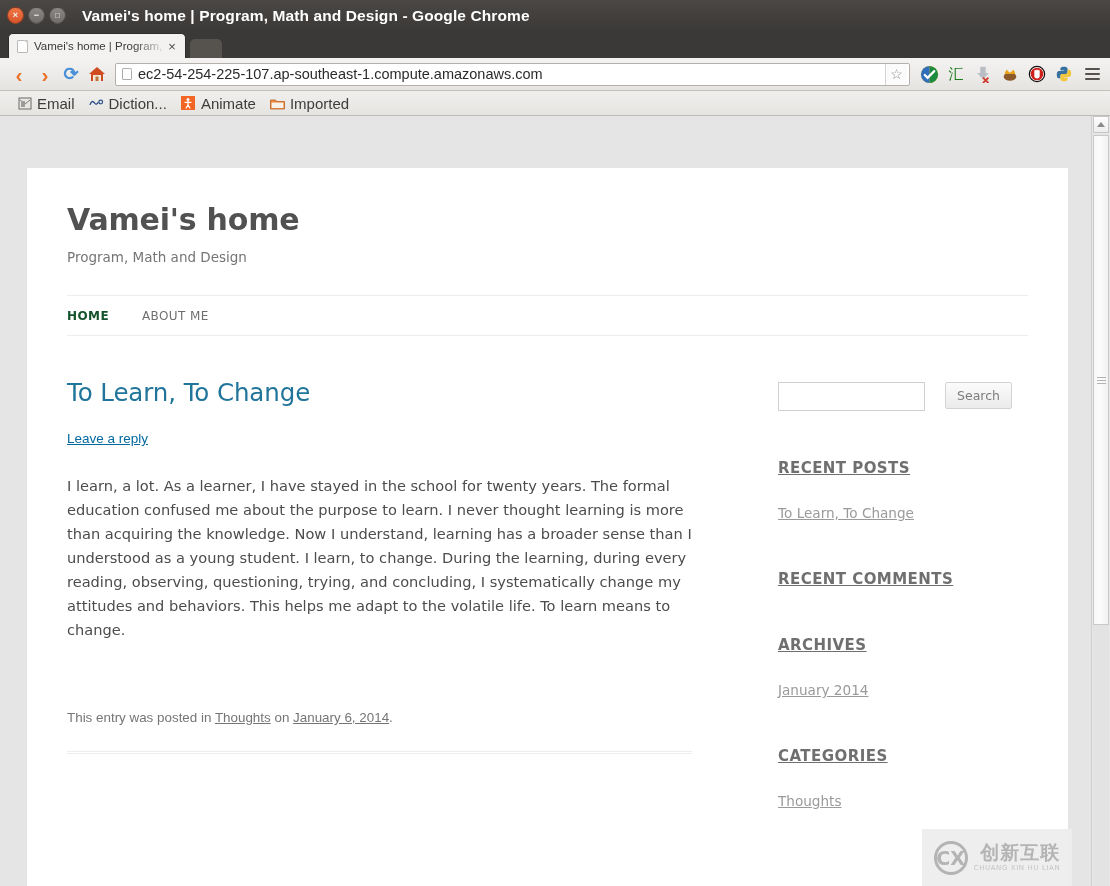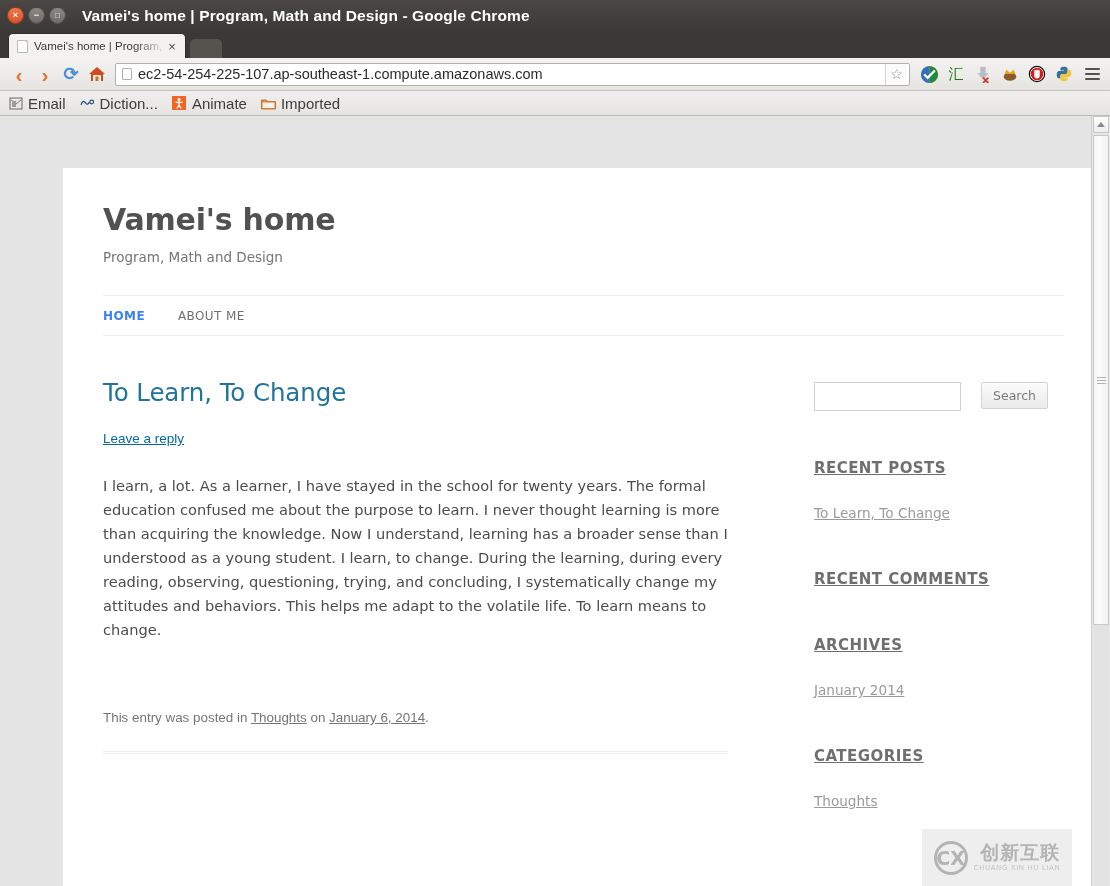--- a/index.html
+++ b/index.html
@@ -168,39 +168,38 @@
     display: flex; flex-direction: column; justify-content: center; align-items: center; gap: 3px;
   }
   .menubtn span { display:block; width: 15px; height: 2px; background: #56534f; border-radius: 1px; }
 
   
   .bookmarks {
     height: 25px;
     background: linear-gradient(to bottom,#f1efed,#e6e4e1);
     border-bottom: 1px solid #bfbcb8;
     display: flex; align-items: center;
-    padding-left: 8px; gap: 14px;
+    padding-left: 17px; gap: 14px;
     flex: 0 0 25px;
   }
   .bm { display:flex; align-items:center; gap:5px; font-size:15px; color:#3f3d3b; white-space:nowrap; }
   .bm .bmicon { width:15px; height:15px; display:flex; align-items:center; justify-content:center; flex:0 0 auto; }
 
   
   .viewport {
     flex: 1 1 auto;
     position: relative;
     background: #e5e5e5;
     overflow: hidden;
     display: flex;
   }
   .pagearea {
     flex: 1 1 auto;
     position: relative;
     overflow: hidden;
-    margin-left: 36px;
   }
   .sheet {
     position: absolute;
     left: 27px; top: 52px;
     width: 1041px;
     min-height: 720px;
     background: #ffffff;
   }
   .sheet-inner { padding: 0 40px 0 40px; }
 
@@ -222,21 +221,21 @@
     border-bottom: 1px solid #ededed;
     height: 41px;
     display: flex; align-items: center; gap: 33px;
   }
   .nav a {
     font-size: 12px; letter-spacing: 0.4px;
     color: #6f6f6f; text-decoration: none;
     text-transform: uppercase;
     font-family: "DejaVu Sans", sans-serif;
   }
-  .nav a.current { color: #3b82f6; font-weight: bold; }
+  .nav a.current { color: #14532d; font-weight: bold; }
 
   
   .columns { display: flex; margin-top: 42px; }
   .content { width: 633px; flex: 0 0 633px; }
   .sidebar { flex: 1 1 auto; padding-left: 78px; padding-top: 4px; }
 
   .post-title {
     margin: 0;
     font-size: 24.5px;
     font-weight: normal;

